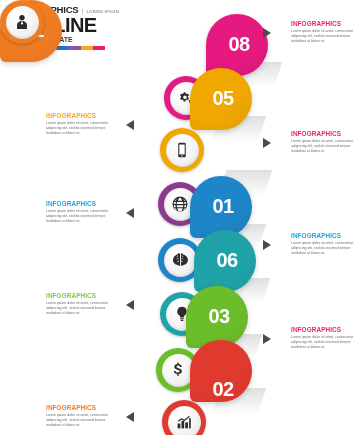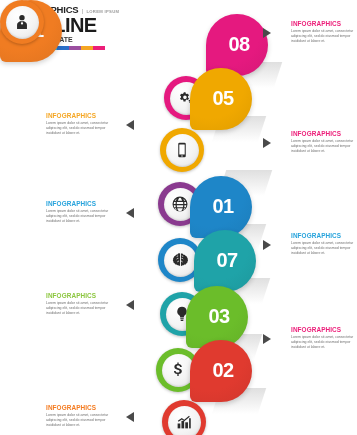--- a/index.html
+++ b/index.html
@@ -123,21 +123,21 @@
       <div class="disc" style="left: 158px; top: 238px; background: rgb(30, 134, 200);">
         <div class="disc-in">
           <svg viewBox="0 0 24 24">
             <path d="M11.3 3.1c-1.3 0-2.3.7-2.7 1.7-1.2-.2-2.3.4-2.8 1.4-1 .2-1.8 1-1.9 2-.9.6-1.3 1.7-.9 2.7-.7.9-.6 2.2.2 3-.2 1.1.5 2.2 1.6 2.5.3 1.1 1.4 1.8 2.5 1.6.5.9 1.6 1.4 2.6 1 .5.6 1.3.9 2.1.7V3.4a2.6 2.6 0 0 0-.7-.3Zm1.9 0v16.7c.8.2 1.6-.1 2.1-.7 1 .4 2.1-.1 2.6-1 1.1.2 2.2-.5 2.5-1.6 1.1-.3 1.8-1.4 1.6-2.5.8-.8.9-2.1.2-3 .4-1 0-2.1-.9-2.7-.1-1-.9-1.8-1.9-2-.5-1-1.6-1.6-2.8-1.4-.4-1-1.4-1.7-2.7-1.7-.3 0-.5.1-.7.2Z"></path>
             <path d="M9.5 6.4c-.9 0-1.6.5-1.6 1.2m1.9 2.2c-1 0-1.9.4-2.3 1m3.1 2.6c-1 .1-1.9.6-2.3 1.3m6-8.3c.9 0 1.6.5 1.6 1.2m-1.9 2.2c1 0 1.9.4 2.3 1m-3.1 2.6c1 .1 1.9.6 2.3 1.3" stroke="#fff" stroke-width="1" fill="none"></path>
           </svg>
         </div>
       </div>
       <div class="wedge" style="left: 220px; top: 278px; width: 46px; height: 26px;"></div>
       <div class="pill" style="left: 194px; top: 230px; background: radial-gradient(circle at 32% 26%, rgb(31, 163, 168) 0%, rgb(31, 163, 168) 55%, rgba(0, 0, 0, 0.16) 160%), rgb(31, 163, 168); box-shadow: rgba(0, 0, 0, 0.18) 0px 2px 5px;">
-        <span class="pill-num">07</span>
+        <span class="pill-num">06</span>
       </div>
       <div class="disc" style="left: 160px; top: 292px; background: rgb(31, 163, 168);">
         <div class="disc-in">
           <svg viewBox="0 0 24 24">
             <path d="M12 2.2a6.3 6.3 0 0 0-3.7 11.4c.7.5 1.1 1.2 1.2 2l.1 1h4.8l.1-1c.1-.8.5-1.5 1.2-2A6.3 6.3 0 0 0 12 2.2Z"></path>
             <rect x="9.5" y="17.6" width="5" height="1.5" rx=".6"></rect>
             <rect x="10.1" y="19.8" width="3.8" height="1.4" rx=".6"></rect>
           </svg>
         </div>
       </div>
@@ -146,21 +146,21 @@
         <span class="pill-num">03</span>
       </div>
       <div class="disc" style="left: 156px; top: 348px; background: rgb(107, 189, 42);">
         <div class="disc-in">
           <svg viewBox="0 0 24 24">
             <path d="M12.9 2h-1.8v2.1c-2.3.2-4 1.6-4 3.7 0 2.4 2 3.3 4.2 3.9 1.9.5 2.8.9 2.8 2 0 1-1 1.7-2.4 1.7-1.7 0-2.7-.8-2.8-2.2H6.6c.1 2.4 1.8 3.9 4.5 4.2V20h1.8v-2.6c2.5-.3 4.2-1.7 4.2-3.9 0-2.4-2-3.4-4.3-4-1.9-.5-2.7-.9-2.7-1.9 0-.9.9-1.6 2.2-1.6 1.5 0 2.4.8 2.5 2h2.3C17 5.8 15.4 4.4 12.9 4.1Z"></path>
           </svg>
         </div>
       </div>
       <div class="wedge" style="left: 216px; top: 388px; width: 46px; height: 26px;"></div>
-      <div class="pill" style="left: 190px; top: 340px; background: radial-gradient(circle at 32% 26%, rgb(224, 58, 47) 0%, rgb(224, 58, 47) 55%, rgba(0, 0, 0, 0.16) 160%), rgb(224, 58, 47); box-shadow: rgba(0, 0, 0, 0.18) 0px 2px 5px;">
+      <div class="pill" style="left: 190px; top: 340px; background: radial-gradient(circle at 32% 26%, rgb(224, 58, 47) 0%, rgb(224, 58, 47) 55%, rgba(0, 0, 0, 0.16) 160%), rgb(224, 58, 47); box-shadow: rgba(0, 0, 0, 0.18) 0px 2px 5px; align-items: flex-end;">
         <span class="pill-num">02</span>
       </div>
       <div class="disc" style="left: 162px; top: 400px; background: rgb(224, 58, 47);">
         <div class="disc-in">
           <svg viewBox="0 0 24 24">
             <rect x="3.5" y="14" width="3.6" height="6.5"></rect>
             <rect x="8.6" y="10.5" width="3.6" height="10"></rect>
             <rect x="13.7" y="12.4" width="3.6" height="8.1"></rect>
             <rect x="18.8" y="7" width="2.2" height="13.5"></rect>
             <path d="M3.8 10.4 9 6.6l3.3 2.3 6.4-5.2 1 1.2-7.3 6-3.3-2.3-4.3 3.2Z"></path>

